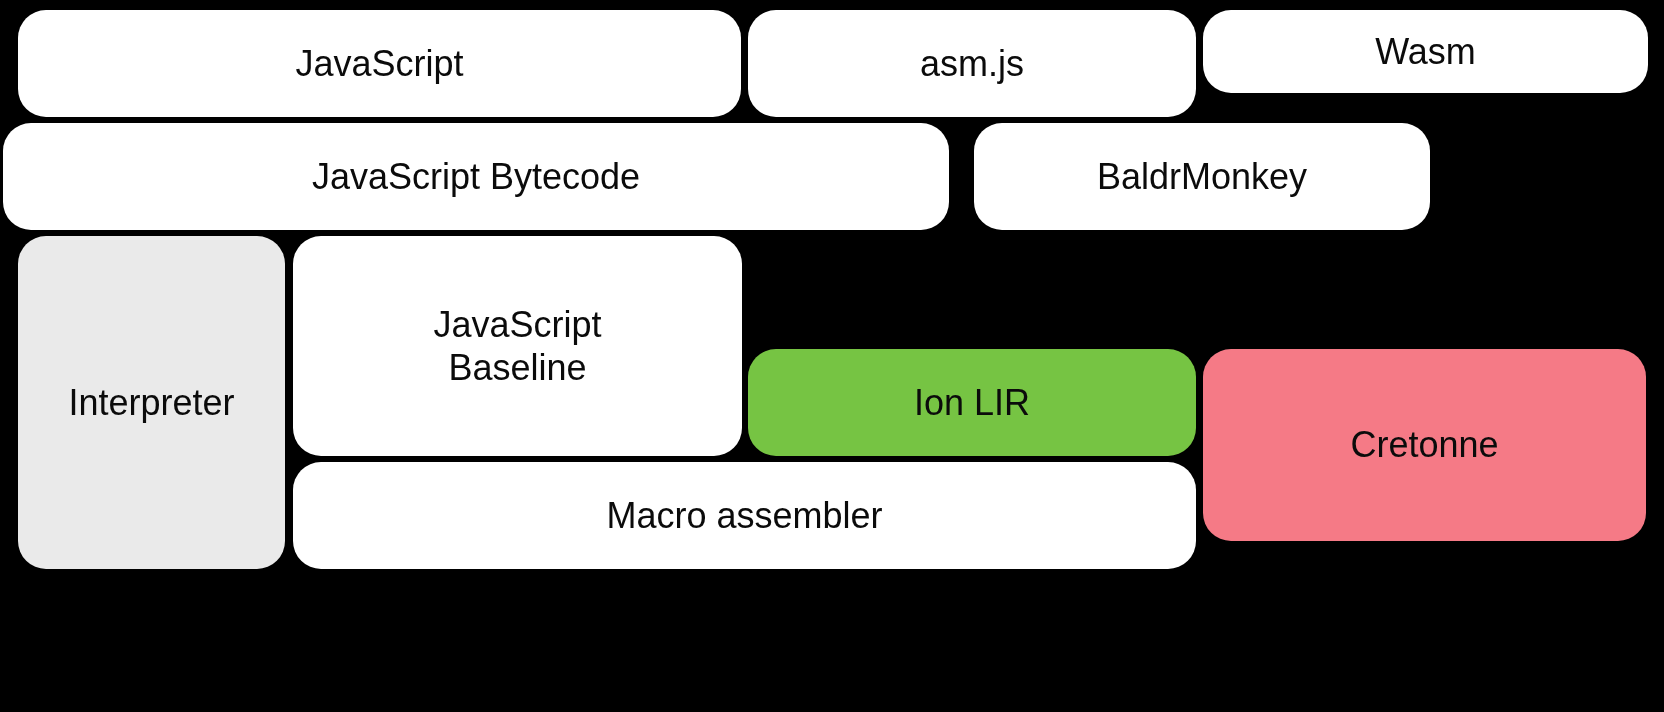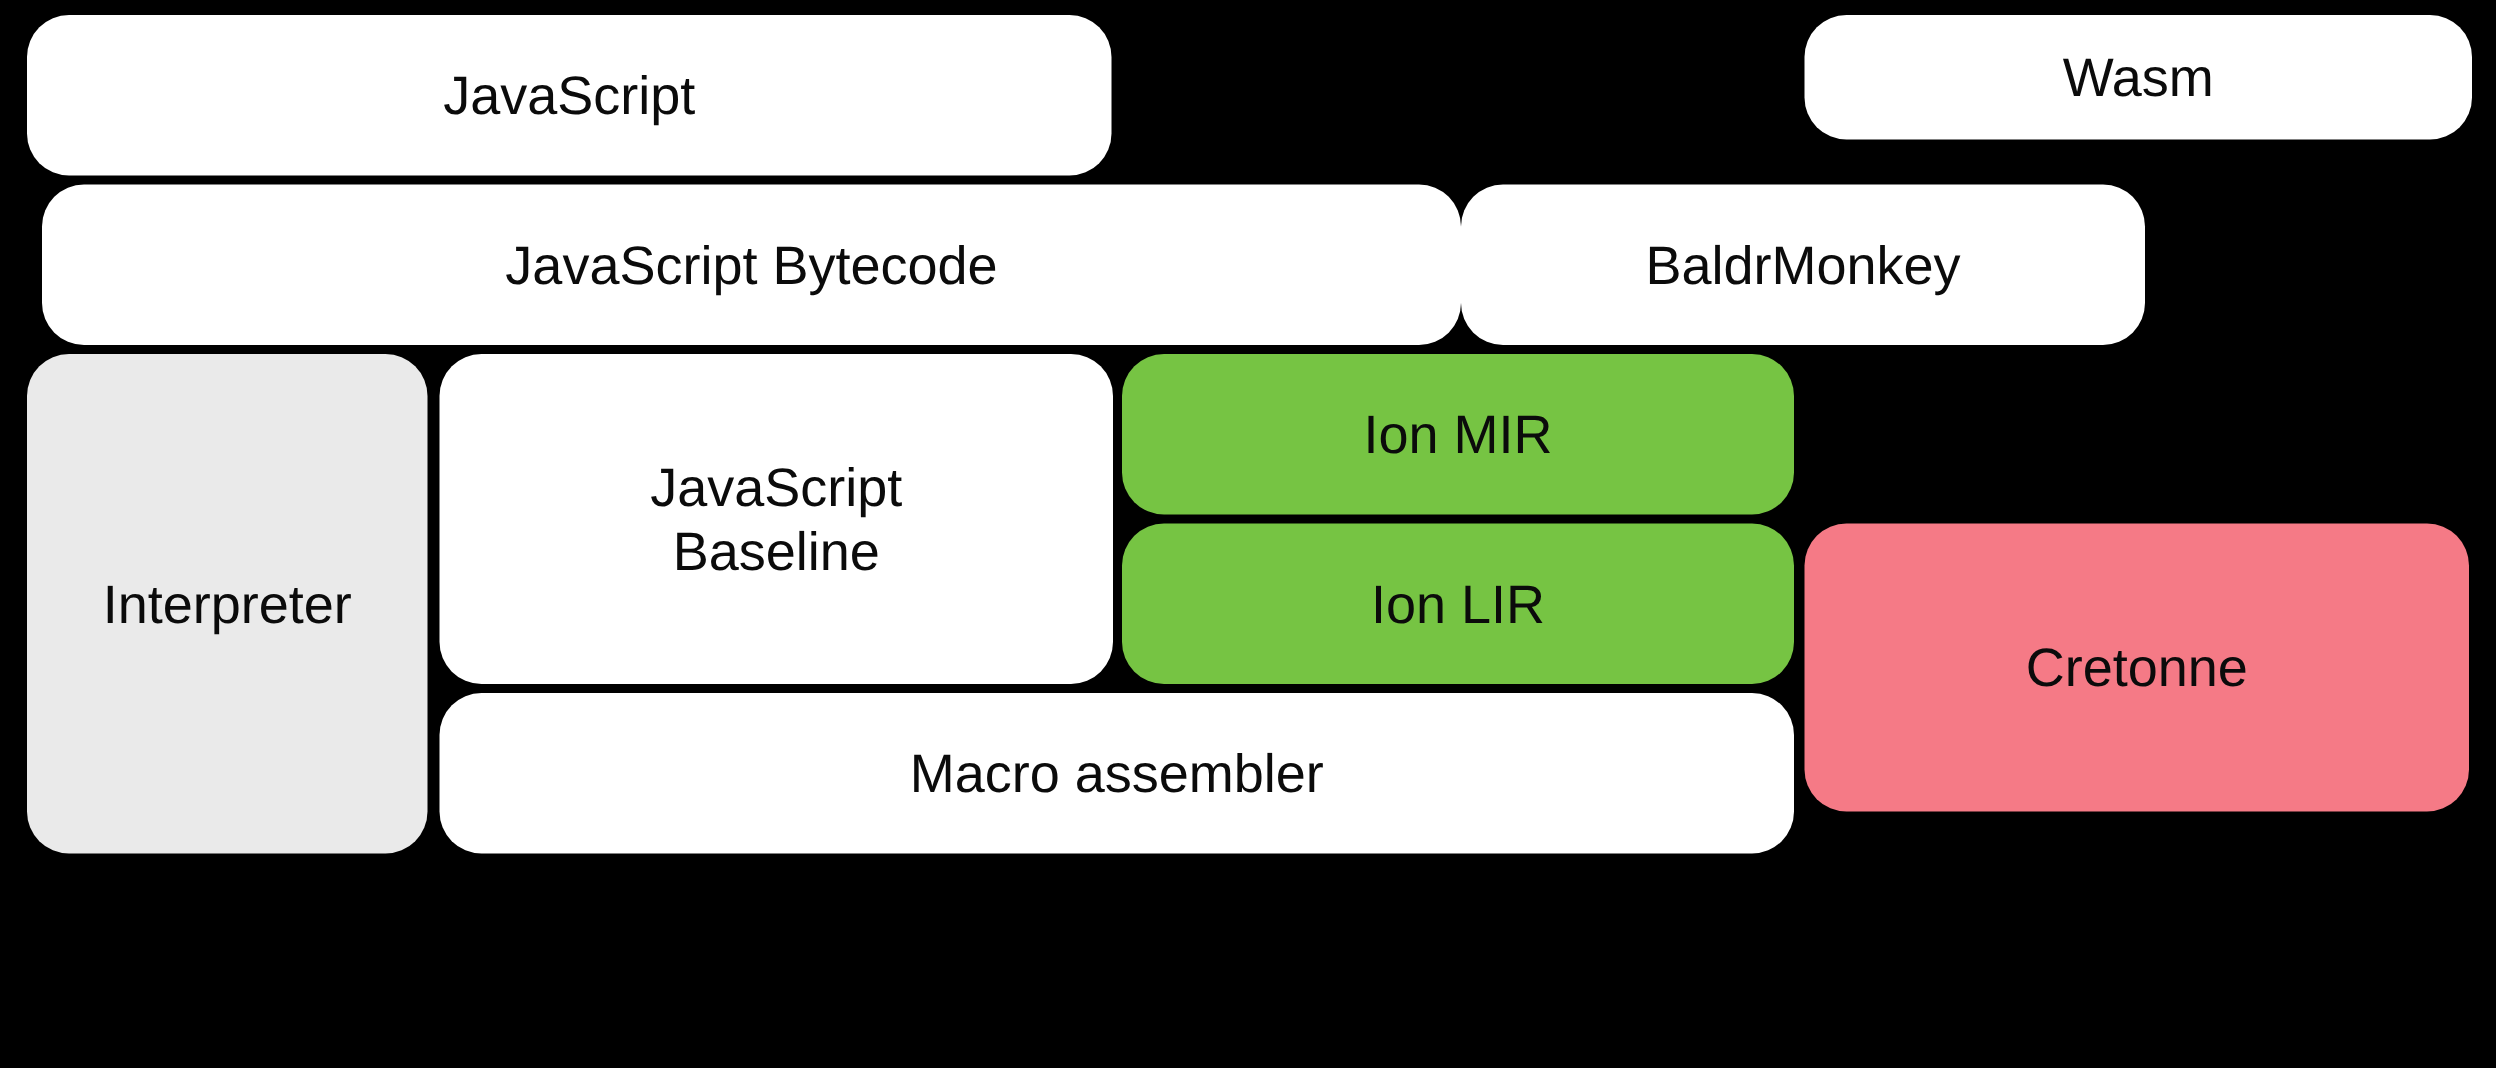--- a/index.html
+++ b/index.html
@@ -32,38 +32,38 @@
     letter-spacing: 0px;
   }
 </style>
 </head>
 <body>
 
 <div class="canvas">
     <div class="node" style="left: 18px; top: 10px; width: 723px; height: 107px; background: rgb(255, 255, 255);">
       <span class="node-label" style="color: rgb(11, 11, 11);">JavaScript</span>
     </div>
+    <div class="node" style="left: 748px; top: 10px; width: 448px; height: 107px; background: rgb(255, 255, 255);">
+      <span class="node-label" style="color: rgb(11, 11, 11);">asm.js</span>
+    </div>
     <div class="node" style="left: 1203px; top: 10px; width: 445px; height: 83px; background: rgb(255, 255, 255);">
       <span class="node-label" style="color: rgb(11, 11, 11);">Wasm</span>
     </div>
-    <div class="node" style="left: 28px; top: 123px; width: 946px; height: 107px; background: rgb(255, 255, 255);">
+    <div class="node" style="left: 3px; top: 123px; width: 946px; height: 107px; background: rgb(255, 255, 255);">
       <span class="node-label" style="color: rgb(11, 11, 11);">JavaScript Bytecode</span>
     </div>
     <div class="node" style="left: 974px; top: 123px; width: 456px; height: 107px; background: rgb(255, 255, 255);">
       <span class="node-label" style="color: rgb(11, 11, 11); text-align: right;">BaldrMonkey</span>
     </div>
     <div class="node" style="left: 18px; top: 236px; width: 267px; height: 333px; background: rgb(234, 234, 234);">
       <span class="node-label" style="color: rgb(11, 11, 11);">Interpreter</span>
     </div>
     <div class="node" style="left: 293px; top: 236px; width: 449px; height: 220px; background: rgb(255, 255, 255);">
       <span class="node-label" style="color: rgb(11, 11, 11);">JavaScript
 Baseline</span>
-    </div>
-    <div class="node" style="left: 748px; top: 236px; width: 448px; height: 107px; background: rgb(118, 196, 67);">
-      <span class="node-label" style="color: rgb(11, 11, 11);">Ion MIR</span>
     </div>
     <div class="node" style="left: 748px; top: 349px; width: 448px; height: 107px; background: rgb(118, 196, 67);">
       <span class="node-label" style="color: rgb(11, 11, 11);">Ion LIR</span>
     </div>
     <div class="node" style="left: 1203px; top: 349px; width: 443px; height: 192px; background: rgb(245, 122, 134);">
       <span class="node-label" style="color: rgb(11, 11, 11);">Cretonne</span>
     </div>
     <div class="node" style="left: 293px; top: 462px; width: 903px; height: 107px; background: rgb(255, 255, 255);">
       <span class="node-label" style="color: rgb(11, 11, 11);">Macro assembler</span>
     </div>

